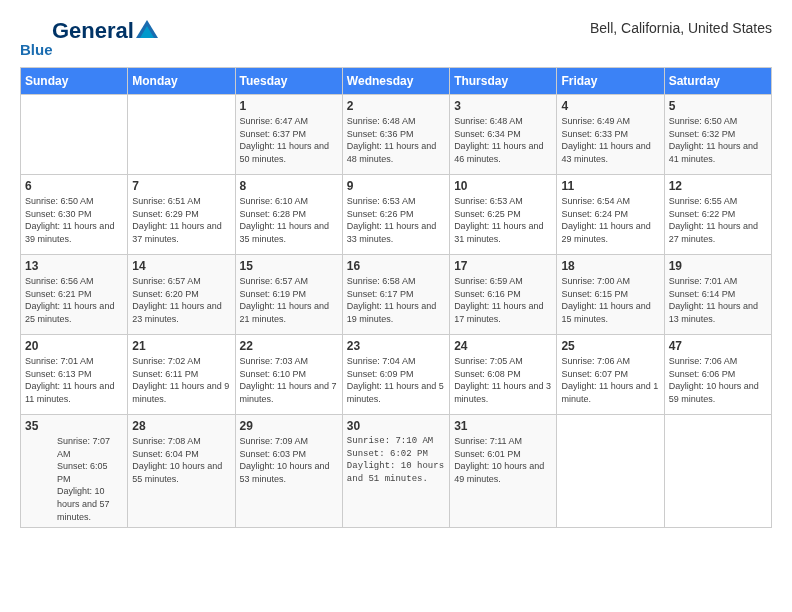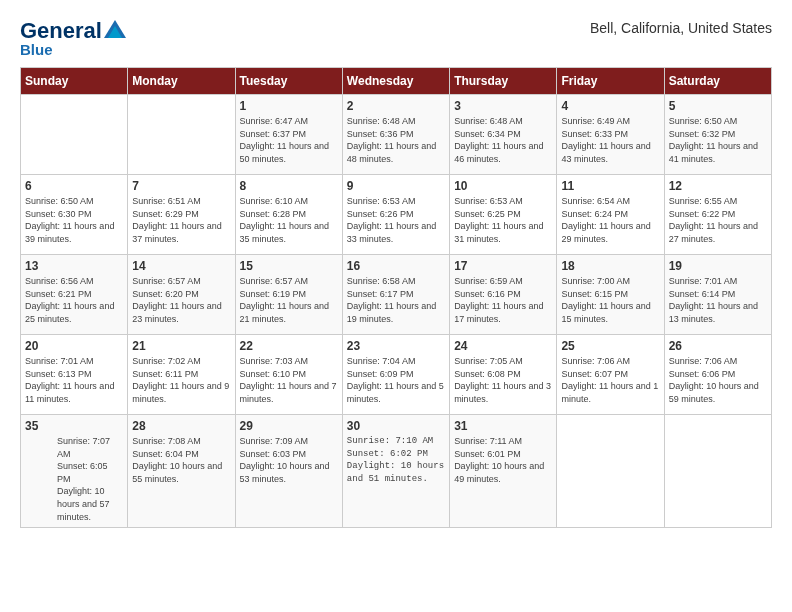--- a/index.html
+++ b/index.html
@@ -41,21 +41,21 @@
     .location {
       font-size: 14px;
       color: #333;
     }
     table {
       width: 100%;
       border-collapse: collapse;
       font-size: 10px;
     }
     thead tr th {
-      background-color: #7f1d1d;
+      background-color: #3b82f6;
       color: #fff;
       padding: 6px 4px;
       text-align: left;
       font-size: 12px;
       font-weight: bold;
       border: 1px solid #ccc;
     }
     tbody tr td {
       border: 1px solid #ccc;
       vertical-align: top;
@@ -81,21 +81,21 @@
     }
     .empty-cell {
       background: #fff !important;
     }
   </style>
 </head>
 <body>
 
 <div class="header">
   <div class="logo">
-    <div style="display:flex;align-items:center;">
+    <div style="display:flex;align-items:center;margin-left:32px;">
       <span class="logo-text">General</span>
       <svg width="22" height="18" viewBox="0 0 22 18" style="margin-left:2px;margin-top:-4px;">
         <polygon points="0,18 11,0 22,18" fill="#1a6cb0"></polygon>
         <polygon points="4,18 11,6 18,18" fill="#0099cc"></polygon>
       </svg>
     </div>
     <span class="logo-text logo-blue" style="color:#1a6cb0;font-size:15px;">Blue</span>
   </div>
   <div class="title-area">
     <div class="location">Bell, California, United States</div>
@@ -268,21 +268,21 @@
 Sunset: 6:08 PM
 Daylight: 11 hours and 3 minutes.</div>
         </td>
         <td>
           <span class="day-number">25</span>
           <div class="day-info" style="white-space: pre-line;">Sunrise: 7:06 AM
 Sunset: 6:07 PM
 Daylight: 11 hours and 1 minute.</div>
         </td>
         <td>
-          <span class="day-number">26</span>
+          <span class="day-number">47</span>
           <div class="day-info" style="white-space: pre-line;">Sunrise: 7:06 AM
 Sunset: 6:06 PM
 Daylight: 10 hours and 59 minutes.</div>
         </td>
       </tr>
       <tr>
         <td>
           <span class="day-number">35</span>
           <div class="day-info" style="white-space: pre-line; margin-left: 32px;">Sunrise: 7:07 AM
 Sunset: 6:05 PM

